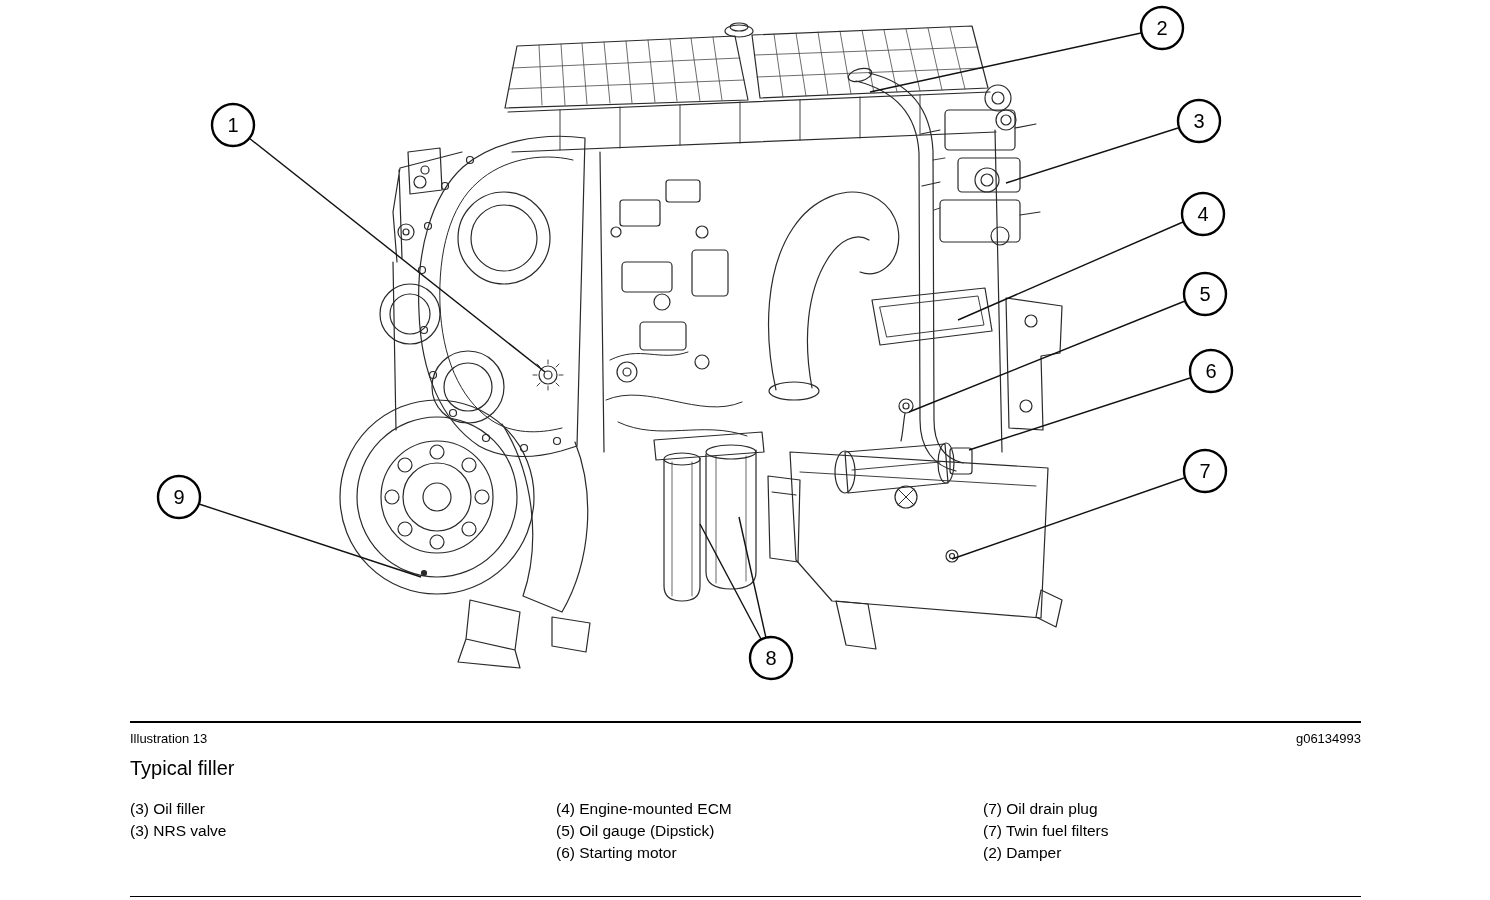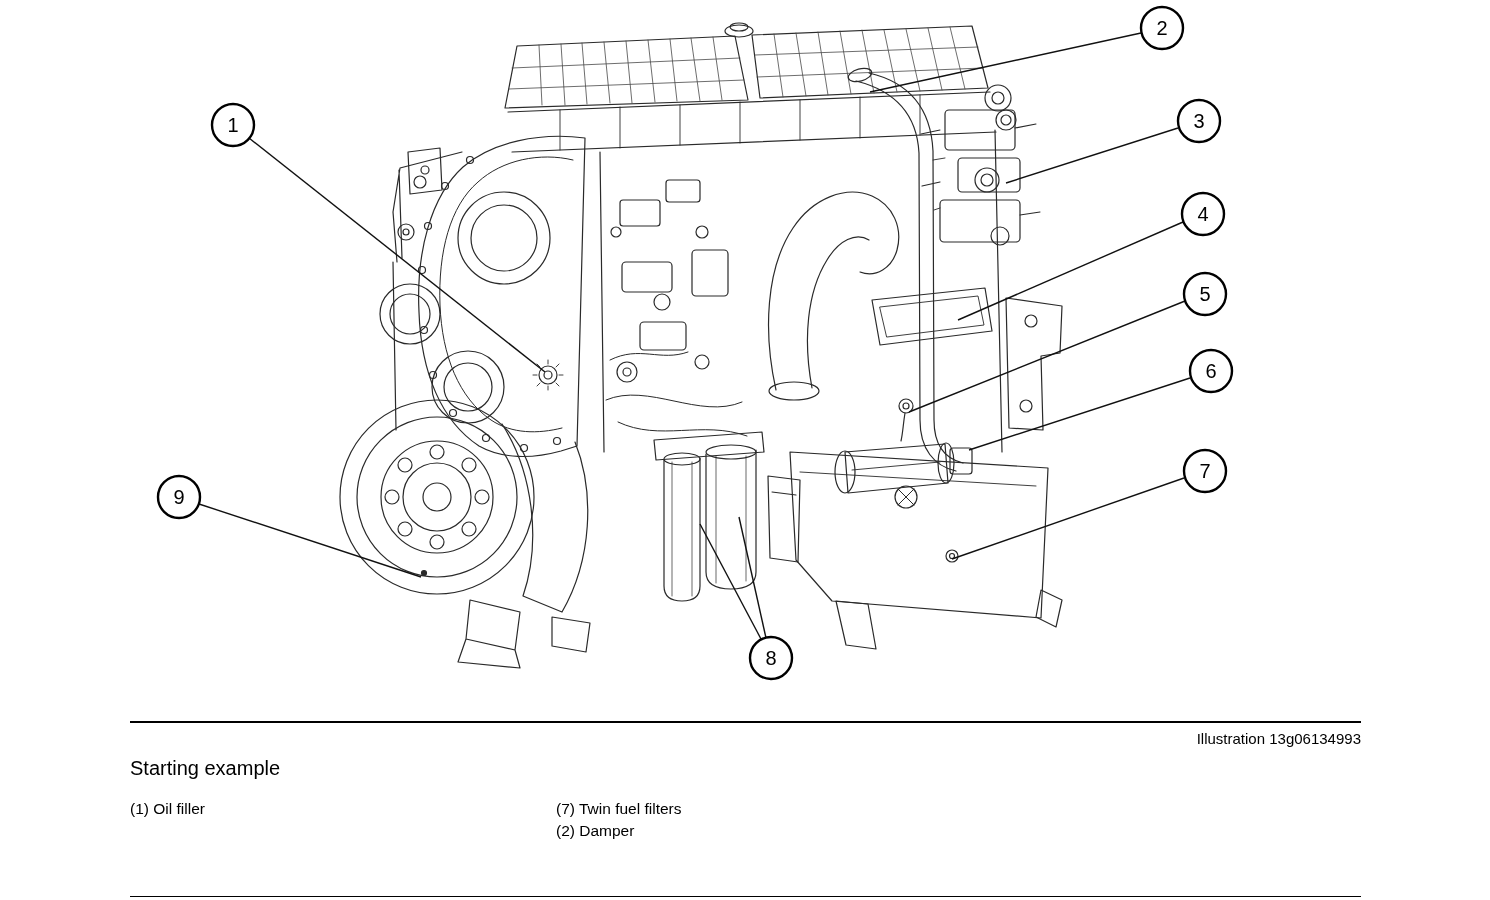--- a/index.html
+++ b/index.html
@@ -15,22 +15,22 @@
   .callout text {
     fill:#000; font-size:20px; text-anchor:middle;
     font-family:"Liberation Sans", sans-serif;
   }
   .divider {
     position:absolute; left:130px; top:721px; width:1231px;
     border-top:2px solid #000;
   }
   .caption-row {
     position:absolute; left:130px; top:729px; width:1231px;
-    display:flex; justify-content:flex-end;
-    font-size:15px; line-height:20px;
+    display:flex; justify-content:space-between;
+    font-size:13px; line-height:20px;
   }
   .caption-title {
     position:absolute; left:130px; top:755px;
     font-size:20px; line-height:26px;
   }
   .legend {
     position:absolute; left:130px; top:798px; width:1232px;
     display:grid; grid-template-columns:426px 427px 1fr;
     font-size:15.5px; line-height:22px;
   }
@@ -252,26 +252,33 @@
     </g>
   </svg>
 
   <div class="divider"></div>
 
   <div class="caption-row">
     <span>Illustration 13</span>
     <span>g06134993</span>
   </div>
 
-  <div class="caption-title">Starting example</div>
+  <div class="caption-title">Typical filler</div>
 
   <div class="legend">
     <div class="legend-col">
-      <div>(1) Oil filler</div>
+      <div>(3) Oil filler</div>
+      <div>(3) NRS valve</div>
     </div>
     <div class="legend-col">
+      <div>(4) Engine-mounted ECM</div>
+      <div>(5) Oil gauge (Dipstick)</div>
+      <div>(6) Starting motor</div>
+    </div>
+    <div class="legend-col">
+      <div>(7) Oil drain plug</div>
       <div>(7) Twin fuel filters</div>
       <div>(2) Damper</div>
     </div>
   </div>
 
   <div class="bottom-rule"></div>
 </div>
 
 </body></html>

